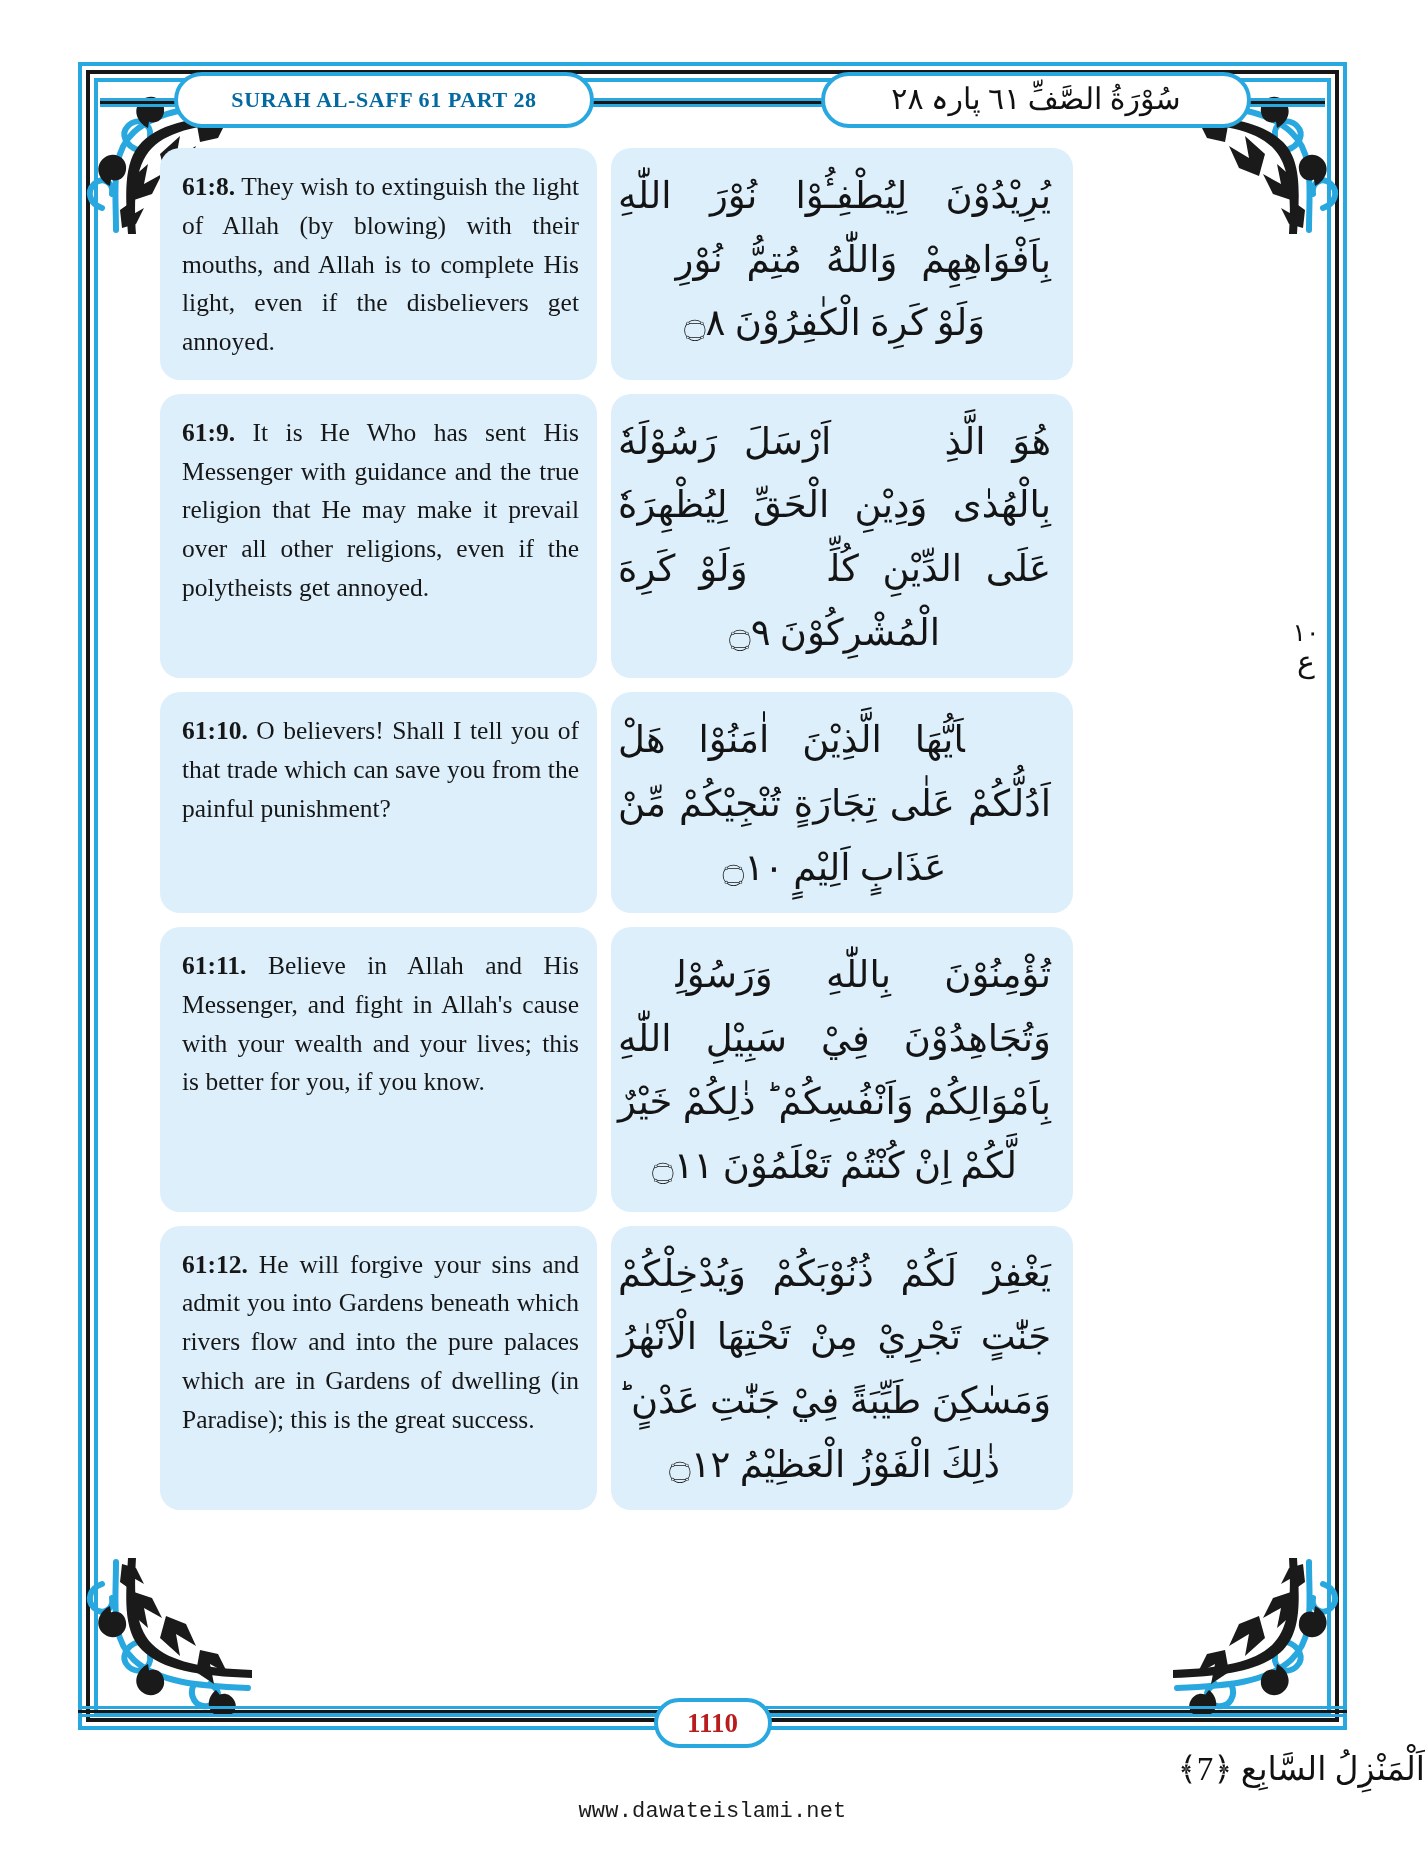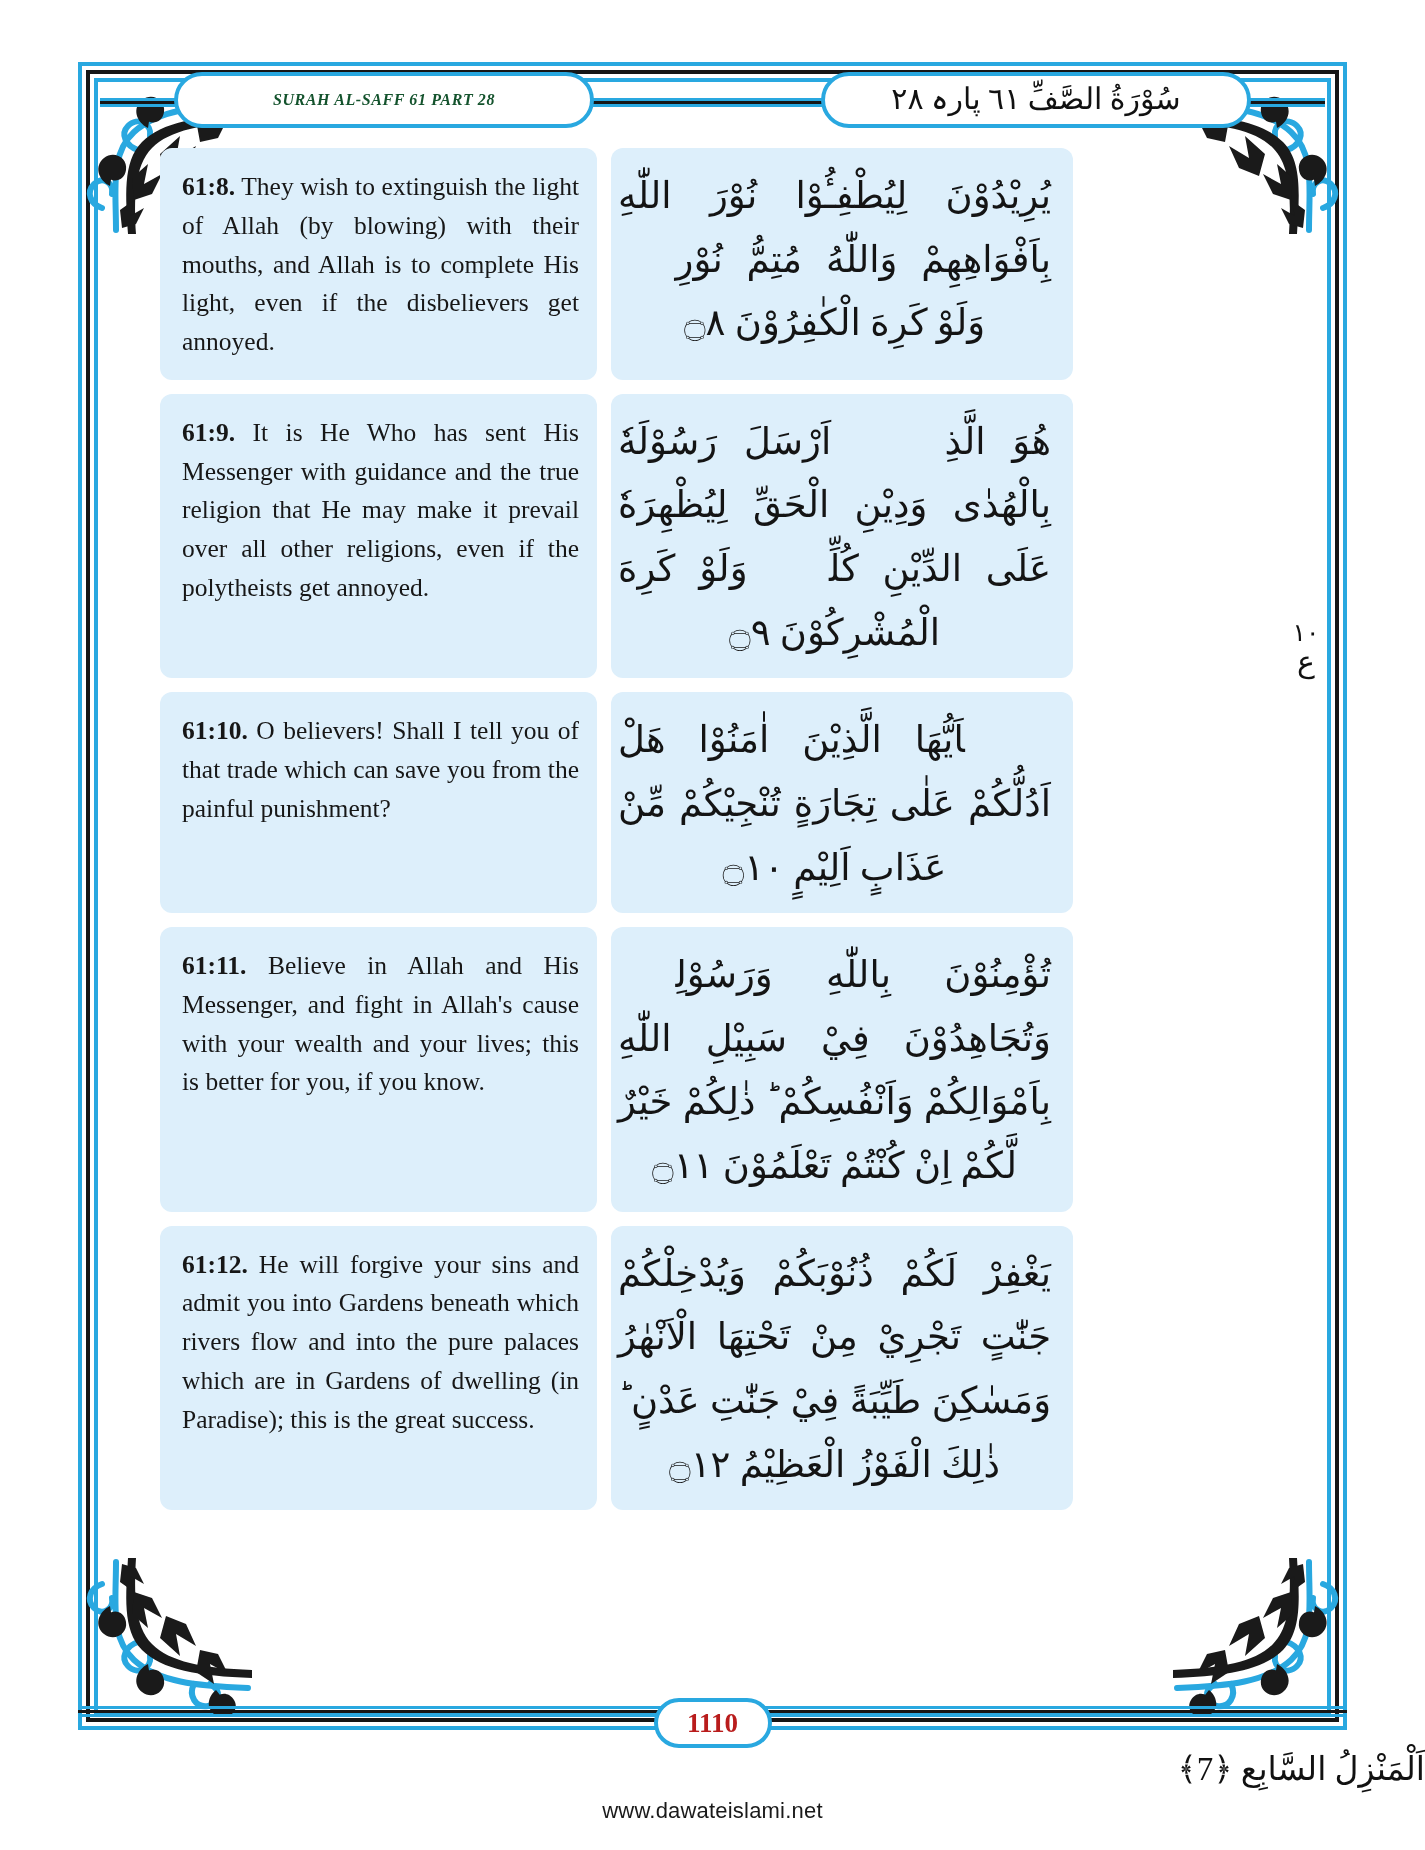--- a/index.html
+++ b/index.html
@@ -101,25 +101,24 @@
     left: 74px;
     width: 420px;
   }
   .header-pill.right {
     right: 74px;
     width: 430px;
   }
   .header-title-en {
     font-family: "Liberation Serif", serif;
     font-weight: bold;
-    font-size: 16px;
+    font-size: 22px;
     letter-spacing: 0.6px;
-    color: #14532d;
+    color: #0369a1;
     white-space: nowrap;
-    font-style: italic;
   }
   .header-title-ar {
     font-family: "Liberation Serif", serif;
     font-size: 30px;
     color: #111111;
     direction: rtl;
     white-space: nowrap;
     transform: translateY(-2px);
     text-align: center;
   }
@@ -133,21 +132,21 @@
     bottom: 200px;
   }
   .verse-row {
     display: flex;
     flex-direction: row;
     gap: 14px;
     margin-bottom: 14px;
   }
   .cell {
     background: #ddeffb;
-    border-radius: 12px;
+    border-radius: 20px;
     box-sizing: border-box;
   }
   .cell-en {
     width: 437px;
     padding: 20px 18px 18px 22px;
   }
   .cell-ar {
     width: 462px;
     padding: 16px 22px 14px 7px;
     direction: rtl;
@@ -242,21 +241,21 @@
     font-size: 33px;
     color: #111111;
     direction: rtl;
     white-space: nowrap;
   }
   .website {
     position: absolute;
     left: 0; right: 0;
     bottom: 26px;
     text-align: center;
-    font-family: Liberation Sans, sans-serif;
+    font-family: Liberation Mono, monospace;
     font-size: 22px;
     color: #1a1a1a;
     letter-spacing: 0.2px;
   }
 </style>
 </head>
 <body>
 
 <div id="page">
 

